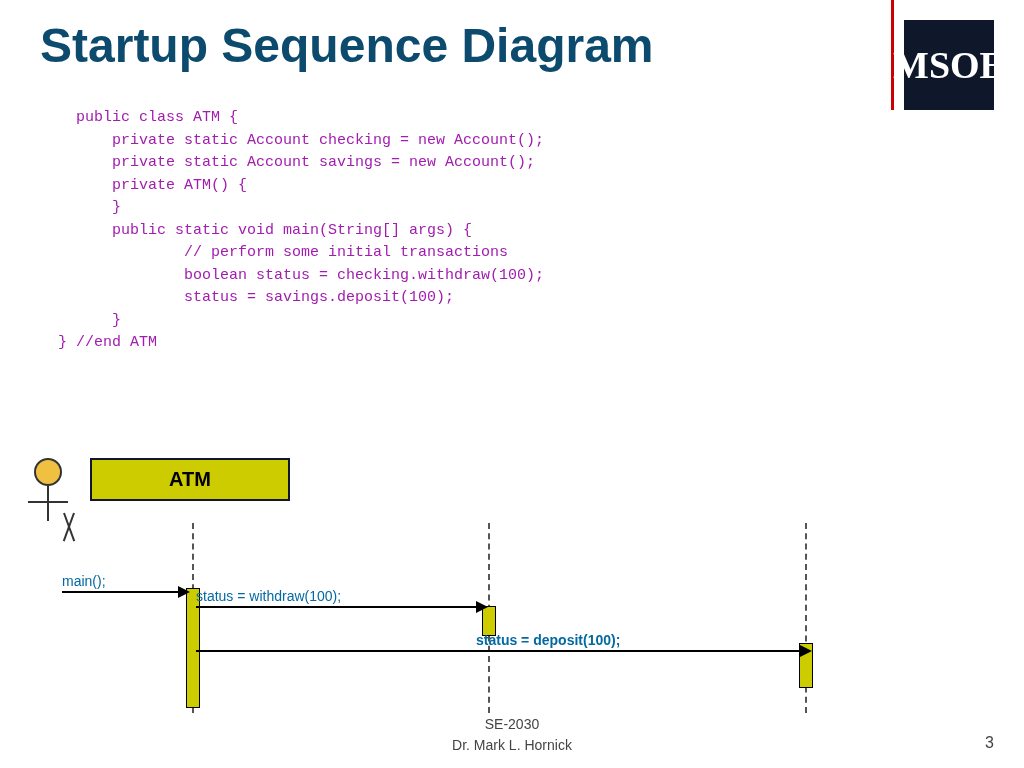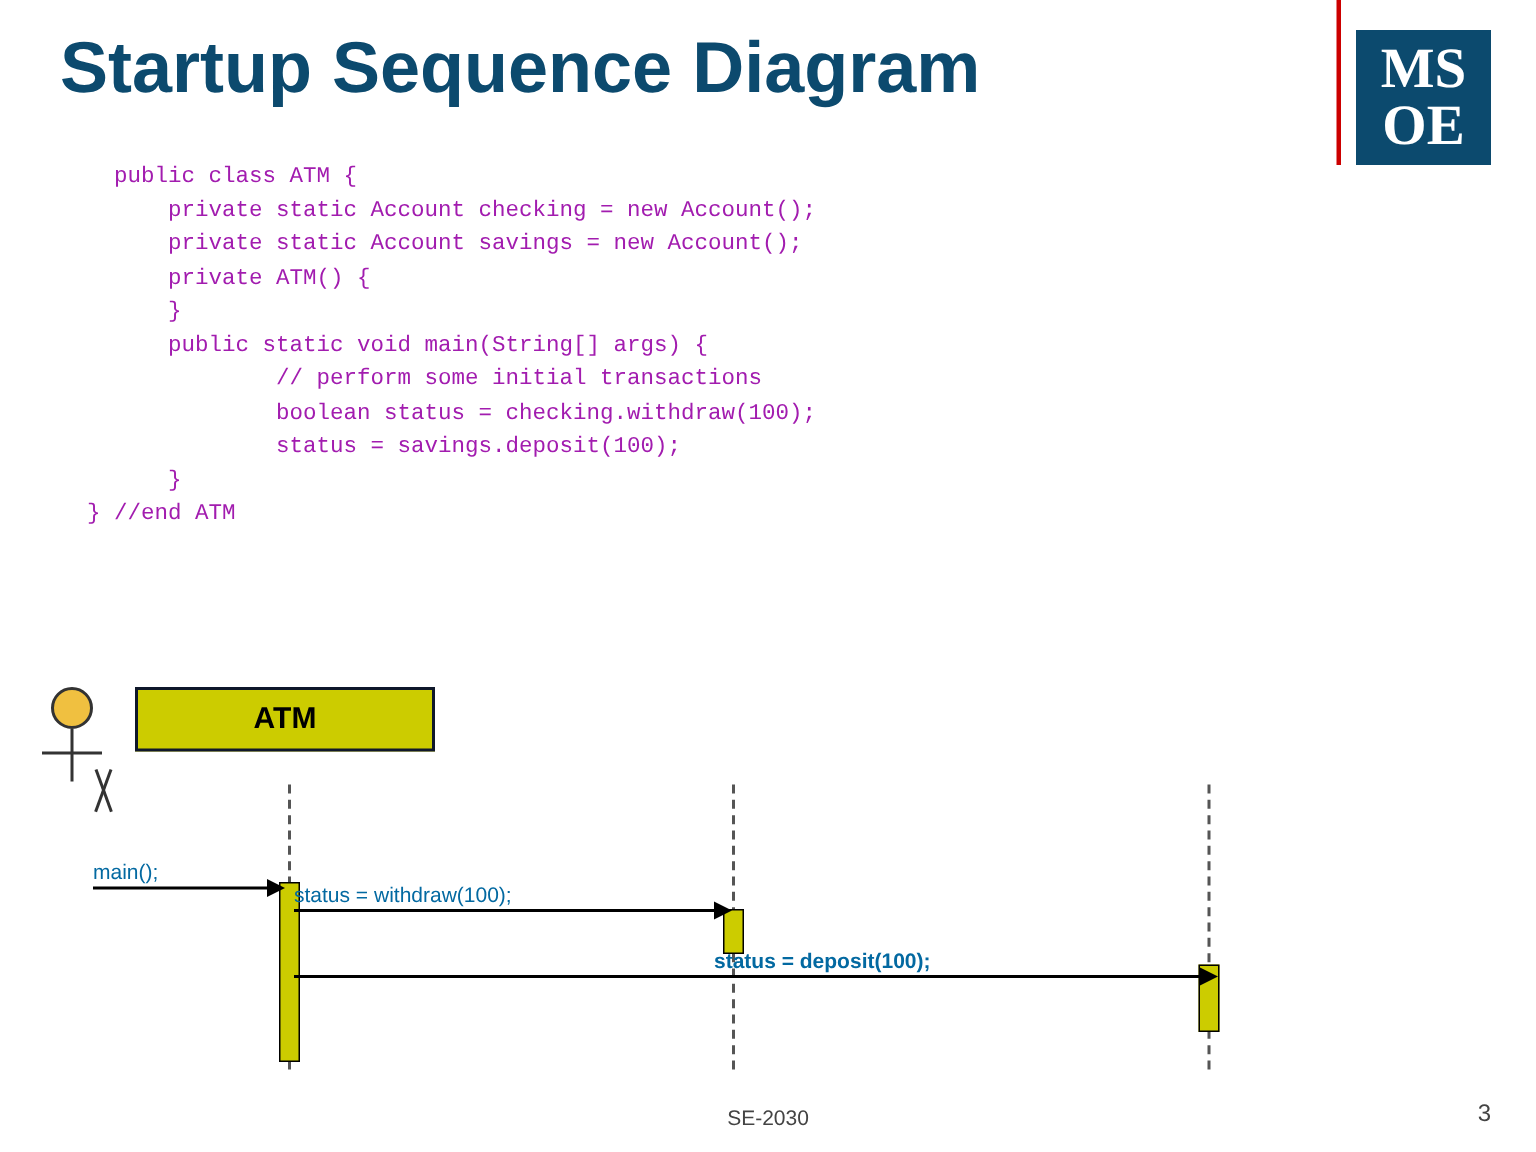--- a/index.html
+++ b/index.html
@@ -26,23 +26,23 @@
       margin-bottom: 12px;
       line-height: 1.1;
     }
 
     .logo {
       position: absolute;
       top: 20px;
       right: 30px;
       width: 90px;
       height: 90px;
-      background: #0c4a6e;
+      background: #0f172a;
       display: flex;
-      flex-direction: column;
+      flex-direction: row;
       align-items: center;
       justify-content: center;
     }
 
     .logo-text {
       color: white;
       font-size: 38px;
       font-weight: bold;
       font-family: serif;
       line-height: 1;
@@ -306,17 +306,18 @@
     <div style="position:absolute;top:192px;left:196px;width:616px;height:20px;">
       <div class="arrow-label" style="position:absolute;top:-18px;left:280px;font-size:14px;white-space:nowrap;font-weight:bold;">status = deposit(100);</div>
       <div style="position:absolute;top:0;left:0;width:604px;height:2px;background:#000;"></div>
       <div style="position:absolute;top:-5px;left:604px;width:0;height:0;border-top:6px solid transparent;border-bottom:6px solid transparent;border-left:12px solid #000;"></div>
     </div>
 
   </div>
 
   <div class="footer">
     <div>SE-2030</div>
+    <div>Dr. Mark L. Hornick</div>
   </div>
 
   <div class="page-number">3</div>
 
 </div>
 
 </body></html>

